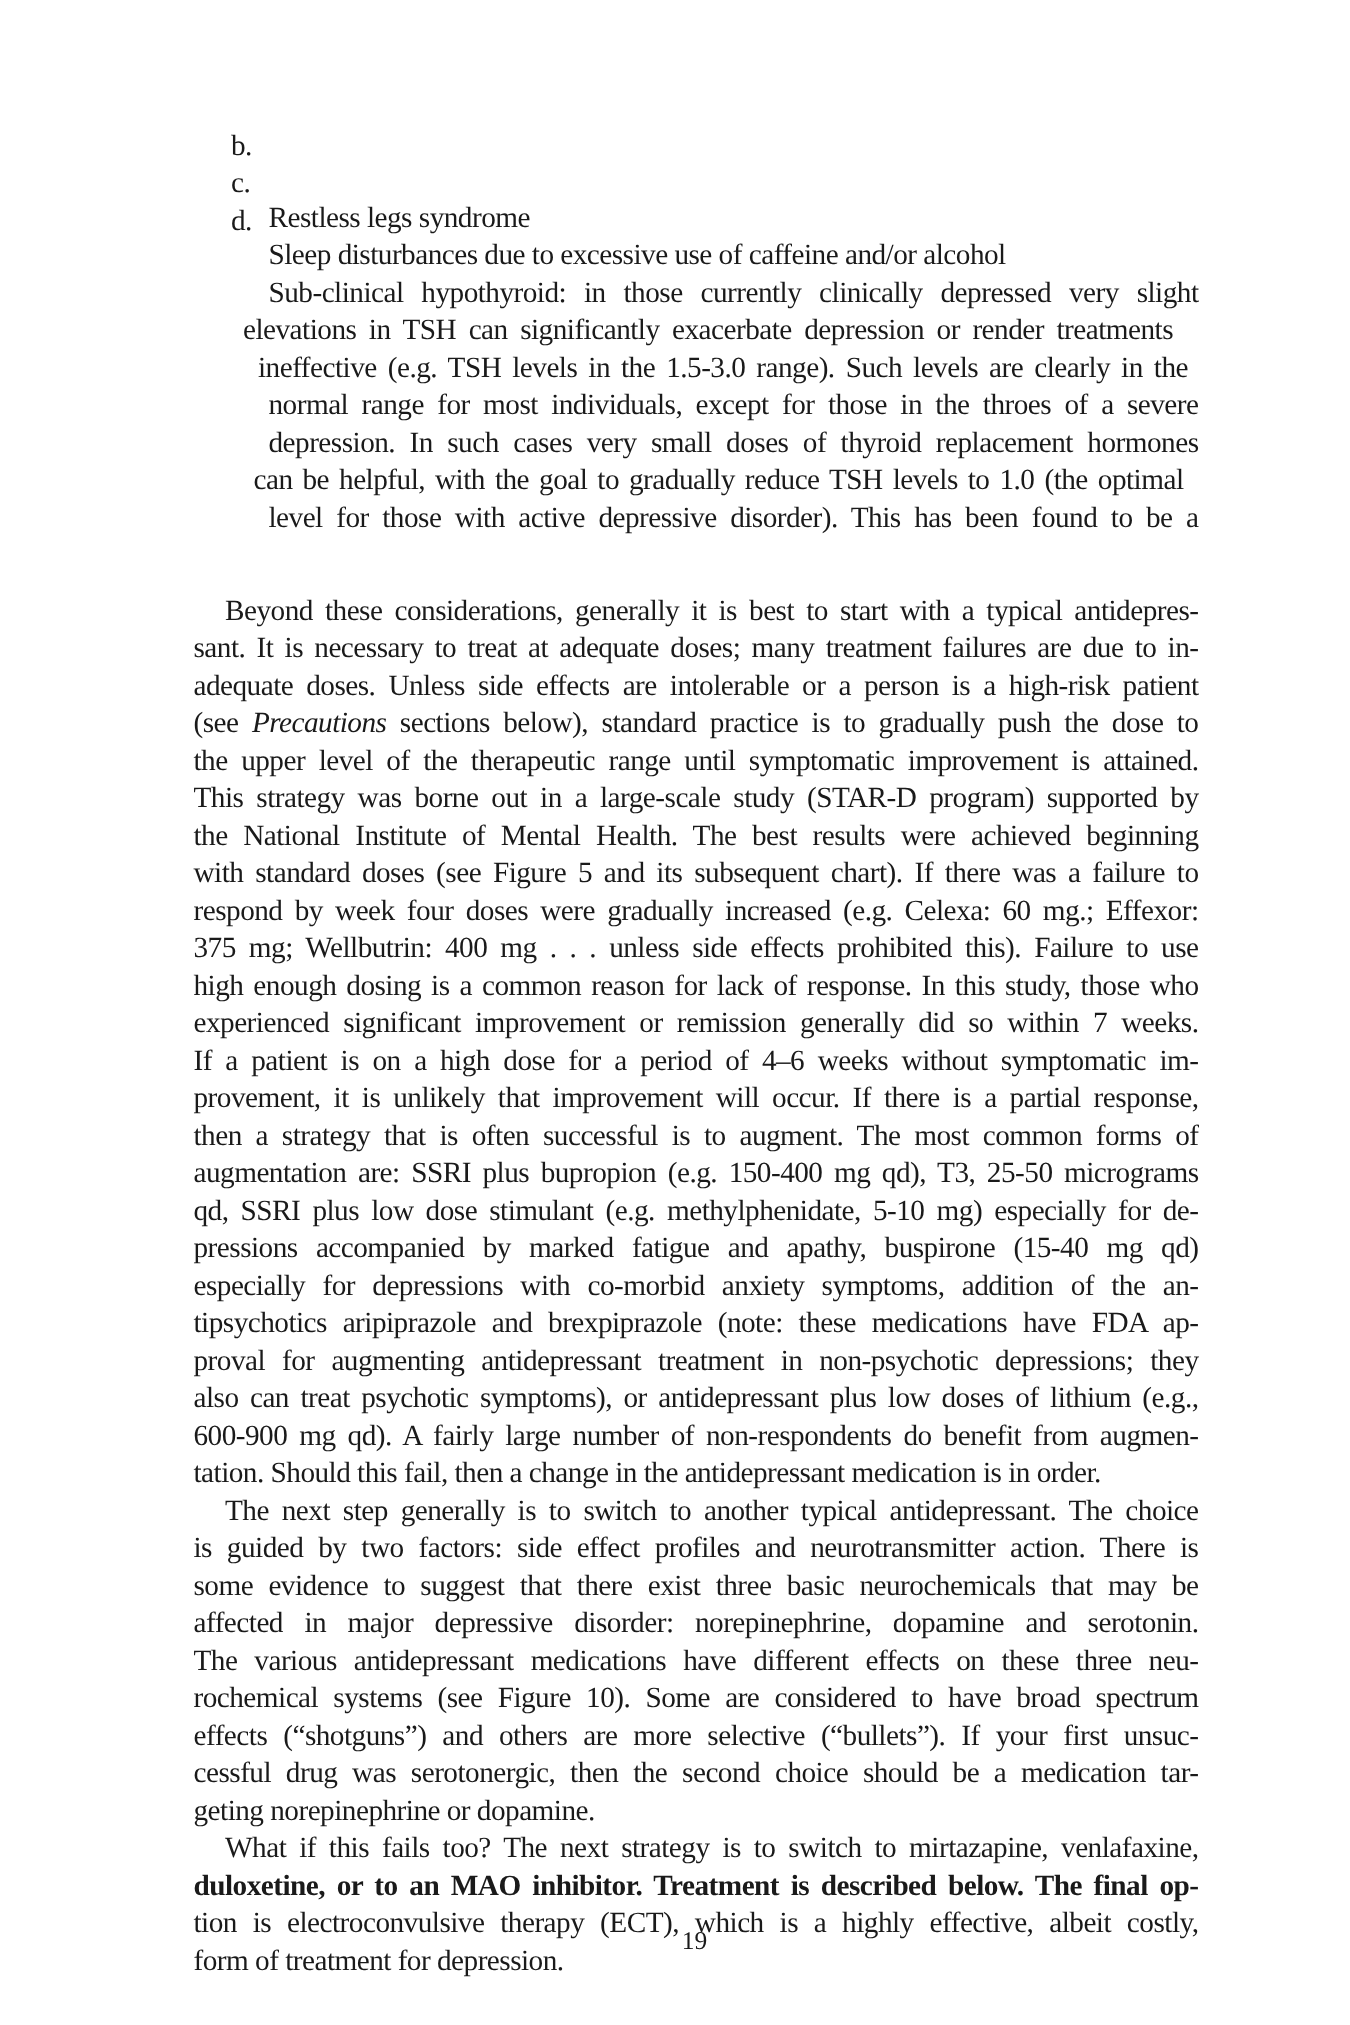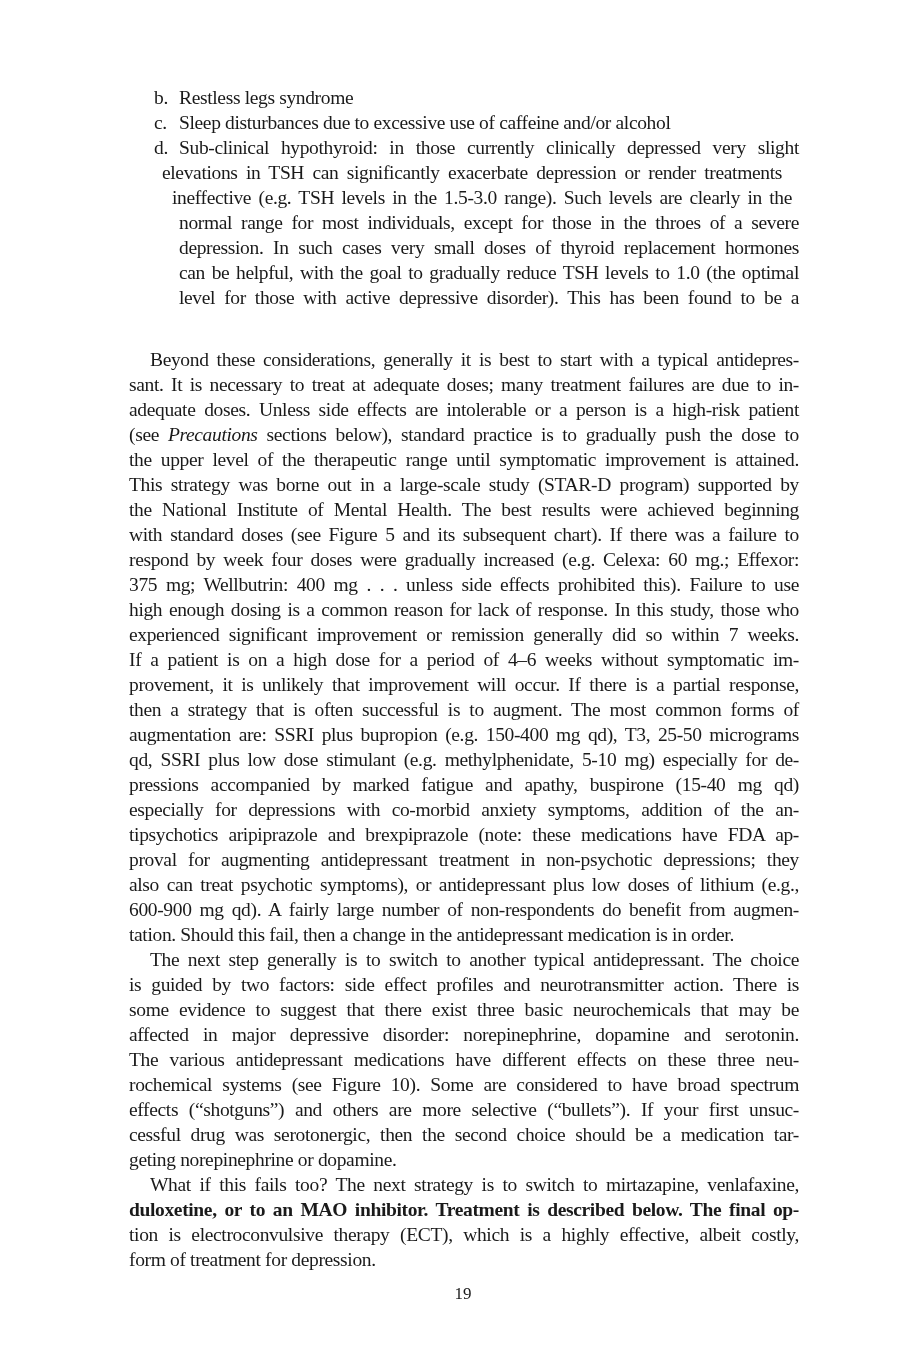--- a/index.html
+++ b/index.html
@@ -10,20 +10,21 @@
     font-family: "Liberation Serif", "DejaVu Serif", serif;
     font-size: 19.5px;
     color: #1a1a1a;
     white-space: nowrap;
     line-height: 25px;
     height: 25px;
     text-align: justify;
     text-align-last: justify;
     transform-origin: left top;
     letter-spacing: -0.35px;
+    margin-top: 48px;
   }
   .line.last { text-align-last: left; }
   .list-label {
     position: absolute;
     font-family: "Liberation Serif", "DejaVu Serif", serif;
     font-size: 19.5px;
     color: #1a1a1a;
     line-height: 25px;
     letter-spacing: -0.35px;
   }
@@ -48,21 +49,21 @@
 
   <div class="list-label" style="left:154px; top:110px;">c.</div>
   <div class="line last" style="left:179px; top:110px; width:620px;">Sleep disturbances due to excessive use of caffeine and/or alcohol</div>
 
   <div class="list-label" style="left:154px; top:135px;">d.</div>
   <div class="line" style="left:179px; top:135px; width:620px;">Sub-clinical hypothyroid: in those currently clinically depressed very slight</div>
   <div class="line" style="left:162px; top:160px; width:620px;">elevations in TSH can significantly exacerbate depression or render treatments</div>
   <div class="line" style="left:172px; top:185px; width:620px;">ineffective (e.g. TSH levels in the 1.5-3.0 range). Such levels are clearly in the</div>
   <div class="line" style="left:179px; top:210px; width:620px;">normal range for most individuals, except for those in the throes of a severe</div>
   <div class="line" style="left:179px; top:235px; width:620px;">depression. In such cases very small doses of thyroid replacement hormones</div>
-  <div class="line" style="left:179px; top:260px; width:620px;">can be helpful, with the goal to gradually reduce TSH levels to 1.0 (the optimal</div>
+  <div class="line" style="left:169px; top:260px; width:620px;">can be helpful, with the goal to gradually reduce TSH levels to 1.0 (the optimal</div>
   <div class="line" style="left:179px; top:285px; width:620px;">level for those with active depressive disorder). This has been found to be a</div>
 
   <div>
     <div class="line" style="left:150px; top:347px; width:649px;">Beyond these considerations, generally it is best to start with a typical antidepres-</div>
     <div class="line" style="left:129px; top:372px; width:670px;">sant. It is necessary to treat at adequate doses; many treatment failures are due to in-</div>
     <div class="line" style="left:129px; top:397px; width:670px;">adequate doses. Unless side effects are intolerable or a person is a high-risk patient</div>
     <div class="line rich" style="left:129px; top:422px; width:670px;">(see <em>Precautions</em> sections below), standard practice is to gradually push the dose to</div>
     <div class="line" style="left:129px; top:447px; width:670px;">the upper level of the therapeutic range until symptomatic improvement is attained.</div>
     <div class="line" style="left:129px; top:472px; width:670px;">This strategy was borne out in a large-scale study (STAR-D program) supported by</div>
     <div class="line" style="left:129px; top:497px; width:670px;">the National Institute of Mental Health. The best results were achieved beginning</div>

